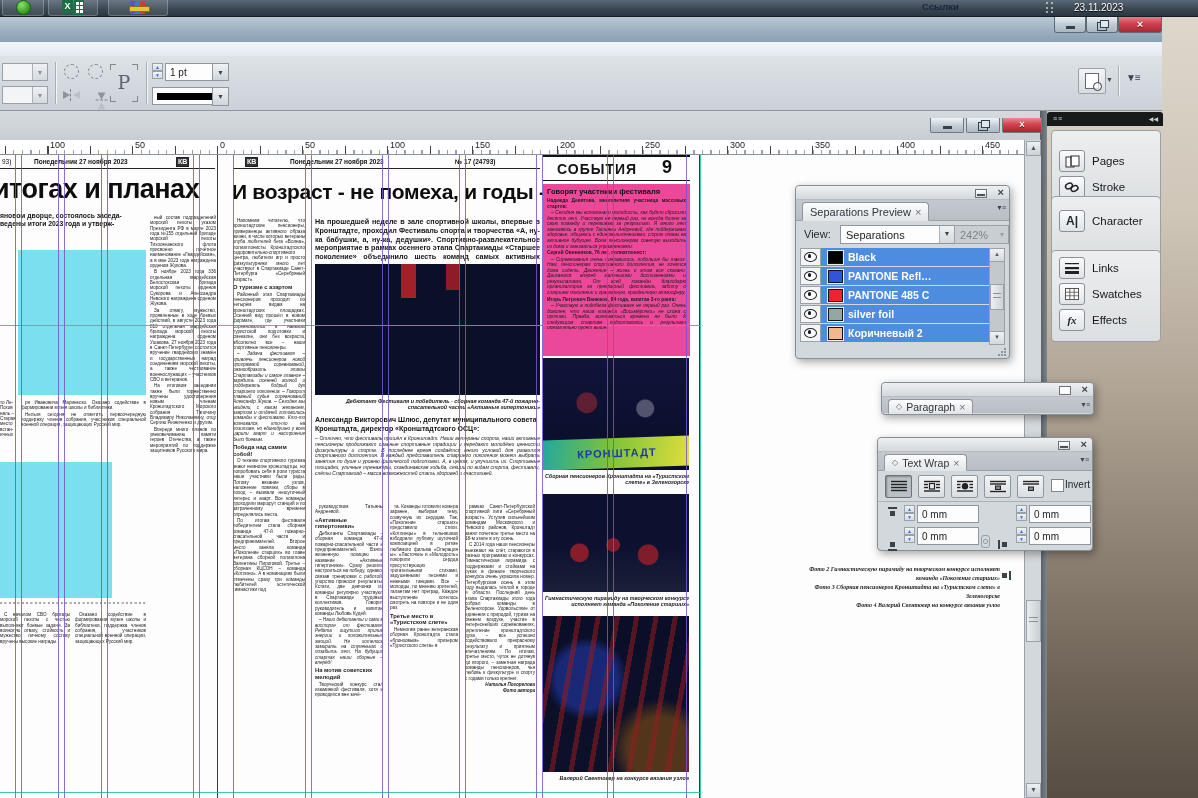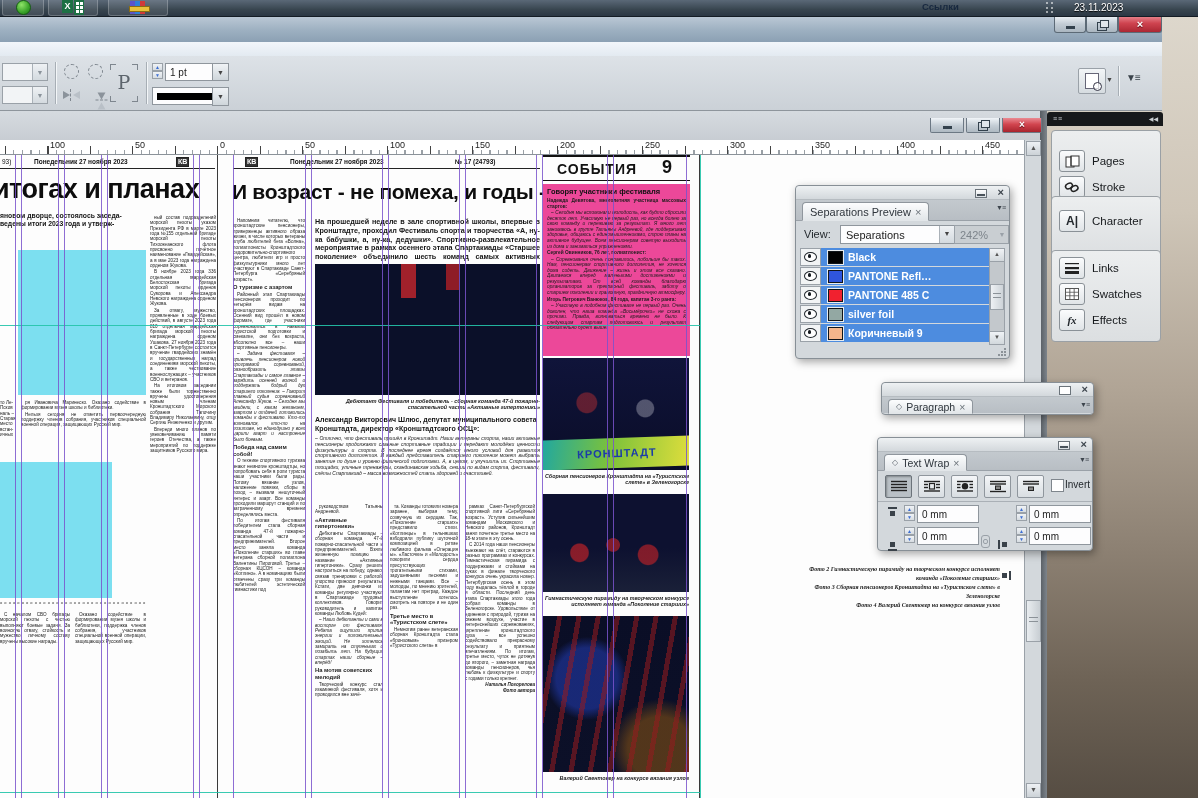--- a/index.html
+++ b/index.html
@@ -502,21 +502,21 @@
               <div class="eye"></div>
             </div>
         <div class="swatch" style="background-color: rgb(147, 168, 163);"></div>
         <span class="sepname">silver foil</span>
       </div>
       <div class="seprow">
         <div class="eyecell">
               <div class="eye"></div>
             </div>
         <div class="swatch" style="background-color: rgb(244, 182, 140);"></div>
-        <span class="sepname">Коричневый 9</span>
+        <span class="sepname">Коричневый 2</span>
       </div>
     </div>
     <div style="position:absolute;right:0;top:0;width:14px;height:95px;background:#c3c8cc;border:1px solid #9aa1a8;">
       <div style="height:12px;background:linear-gradient(#f0f3f6,#d2d8dc);border-bottom:1px solid #9aa1a8;text-align:center;font-size:6px;color:#555;line-height:11px;">▲</div>
       <div style="margin-top:22px;height:24px;background:linear-gradient(90deg,#eef1f4,#cdd3d8);border:1px solid #9aa1a8;">
         <div style="margin:8px 2px 0;border-top:1px solid #8b9298;border-bottom:1px solid #8b9298;height:3px;"></div>
       </div>
       <div style="position:absolute;bottom:0;left:0;right:0;height:12px;background:linear-gradient(#f0f3f6,#d2d8dc);border-top:1px solid #9aa1a8;text-align:center;font-size:6px;color:#555;line-height:11px;">▼</div>
     </div>
   </div>

